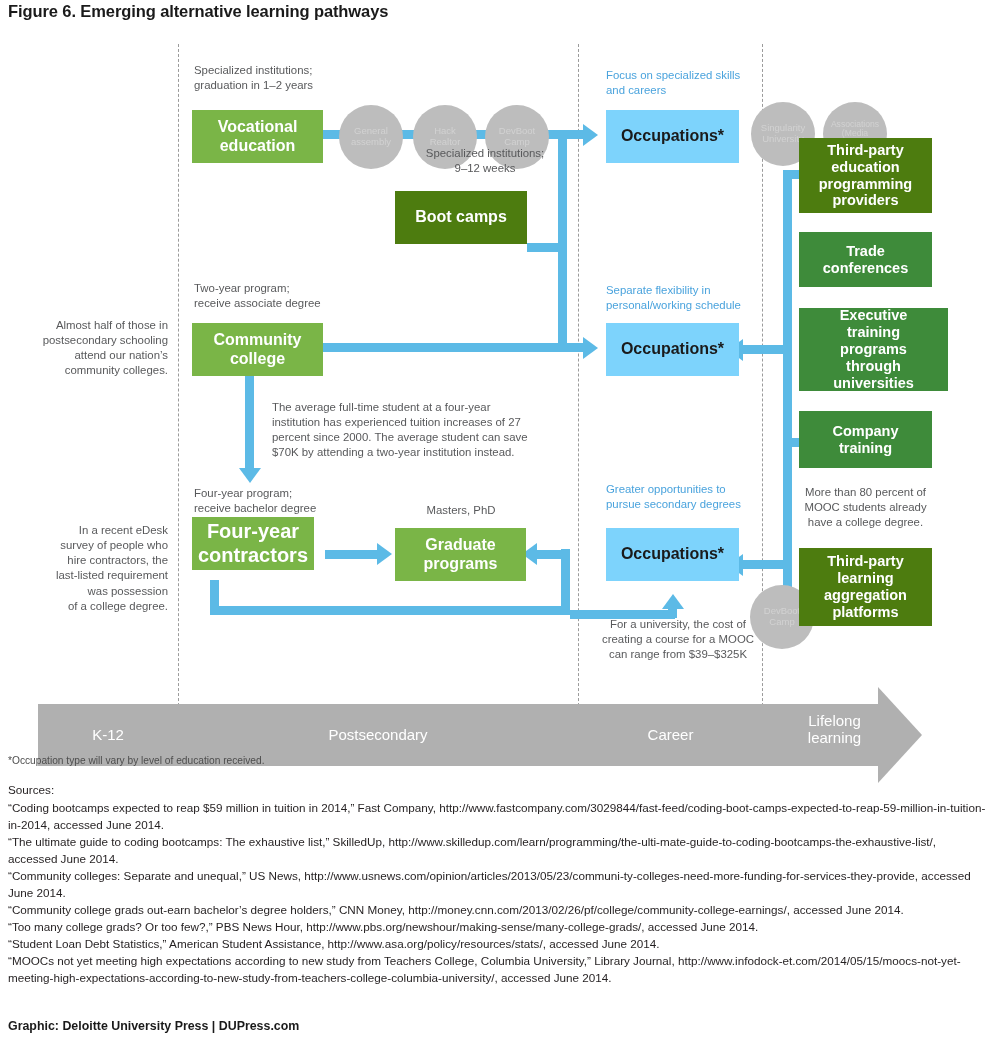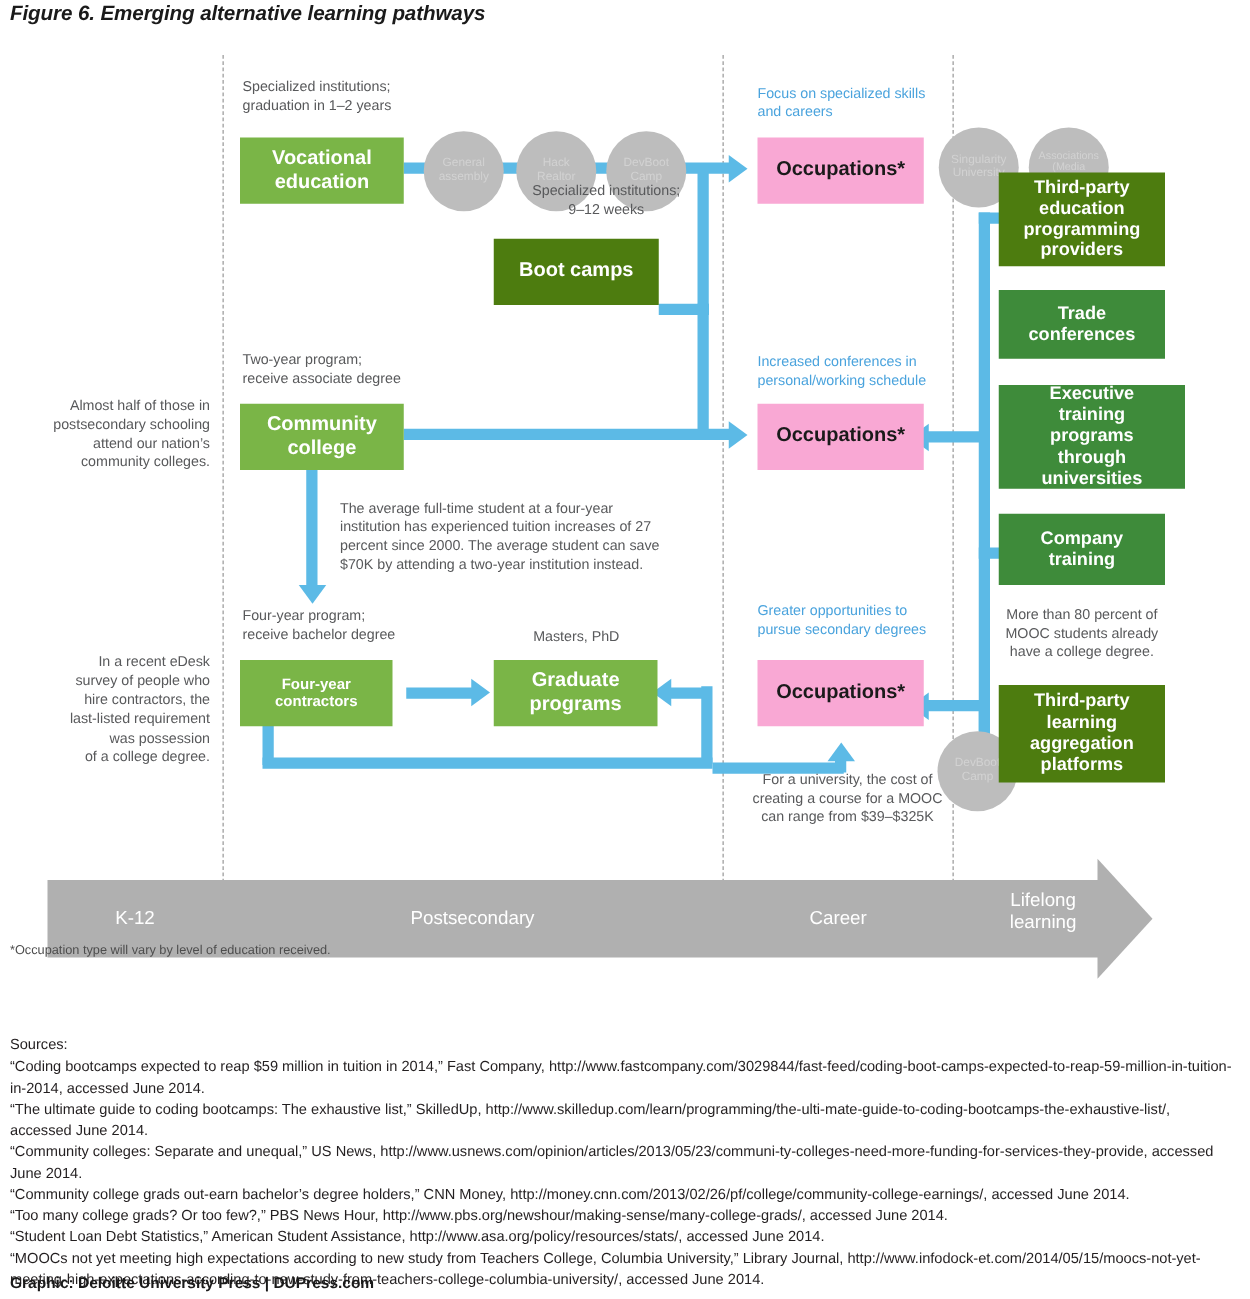--- a/index.html
+++ b/index.html
@@ -11,21 +11,20 @@
     color:#231f20;
     position:relative;
     overflow:hidden;
   }
   #fig { position:absolute; left:0; top:0; width:1000px; height:1039px; }
 
   .title {
     position:absolute; left:8px; top:2px;
     font-size:16.5px; font-weight:bold; letter-spacing:-0.1px;
     color:#1a1a1a;
-    font-style:italic;
   }
 
   
   .canvas { position:absolute; left:0; top:30px; width:1000px; height:740px; }
 
   
   .divider {
     position:absolute; width:0; border-left:1.6px dashed #9b9b9b;
   }
 
@@ -34,21 +33,21 @@
     position:absolute;
     display:flex; align-items:center; justify-content:center;
     text-align:center;
     color:#ffffff; font-weight:bold;
     line-height:1.16;
     padding:2px 6px;
   }
   .box.green  { background:#7ab547; }
   .box.dgreen { background:#3e8b3a; }
   .box.blue   { background:#4d7c0f; }
-  .box.lime   { background:#f9a8d4; color:#1a1a1a; }
+  .box.lime   { background:#7dd3fc; color:#1a1a1a; }
 
   
   .circle {
     position:absolute; border-radius:50%;
     background:#bdbdbd; color:#d2d2d2;
     display:flex; align-items:center; justify-content:center;
     text-align:center; line-height:1.12;
     font-size:9.5px;
   }
 
@@ -78,21 +77,21 @@
     border-top:48px solid transparent; border-bottom:48px solid transparent;
     border-left:44px solid #b0b0b0;
   }
   .stagelabel {
     position:absolute; color:#ffffff; font-size:15px; text-align:center;
     line-height:1.15;
   }
 
   
   .footnote { position:absolute; left:8px; font-size:10.2px; color:#4d4d4d; }
-  .sources  { position:absolute; left:8px; width:980px; font-size:11.7px; color:#231f20; line-height:1.45;margin-top:46px; }
+  .sources  { position:absolute; left:8px; width:980px; font-size:11.7px; color:#231f20; line-height:1.45; }
   .sources .hd { margin-bottom:1px; }
   .sources p { margin:0; }
   .credit { position:absolute; left:8px; top:1019px; font-size:12.4px; font-weight:bold; color:#1a1a1a; }
 </style>
 </head>
 <body>
 
 <div id="fig">
 
   <div class="title">Figure 6. Emerging alternative learning pathways</div>
@@ -229,21 +228,21 @@
       <span>The average full-time student at a four-year</span><br>
       <span>institution has experienced tuition increases of 27</span><br>
       <span>percent since 2000. The average student can save</span><br>
       <span>$70K by attending a two-year institution instead.</span>
     </div>
 
     <div class="note" style="left:194px; top:456px; width:220px;">
       <span>Four-year program;</span><br>
       <span>receive bachelor degree</span>
     </div>
-    <div class="box green" style="left:192px; top:498px; width:122px; height:53px; font-size:12px;">
+    <div class="box green" style="left:192px; top:487px; width:122px; height:53px; font-size:20px;">
       <span>
         <span>Four-year</span><br>
         <span>contractors</span>
       </span>
     </div>
 
     <div class="note ctr" style="left:396px; top:473px; width:130px;">
       <span>Masters, PhD</span>
     </div>
     <div class="box green" style="left:395px; top:498px; width:131px; height:53px; font-size:16px;">
@@ -255,21 +254,21 @@
 
     <div class="note blue" style="left:606px; top:38px; width:165px;">
       <span>Focus on specialized skills</span><br>
       <span>and careers</span>
     </div>
     <div class="box lime" style="left:606px; top:80px; width:133px; height:53px; font-size:16px;">
       <span>Occupations*</span>
     </div>
 
     <div class="note blue" style="left:606px; top:253px; width:172px;">
-      <span>Increased conferences in</span><br>
+      <span>Separate flexibility in</span><br>
       <span>personal/working schedule</span>
     </div>
     <div class="box lime" style="left:606px; top:293px; width:133px; height:53px; font-size:16px;">
       <span>Occupations*</span>
     </div>
 
     <div class="note blue" style="left:606px; top:452px; width:172px;">
       <span>Greater opportunities to</span><br>
       <span>pursue secondary degrees</span>
     </div>

